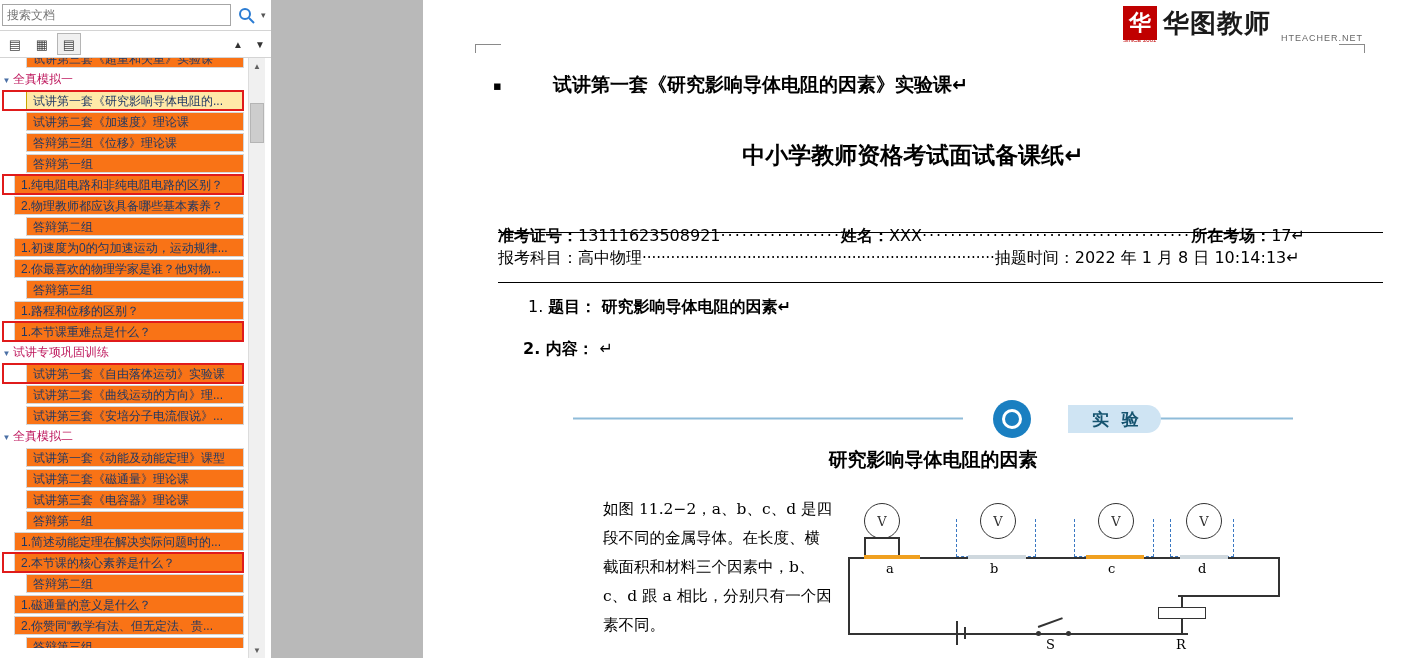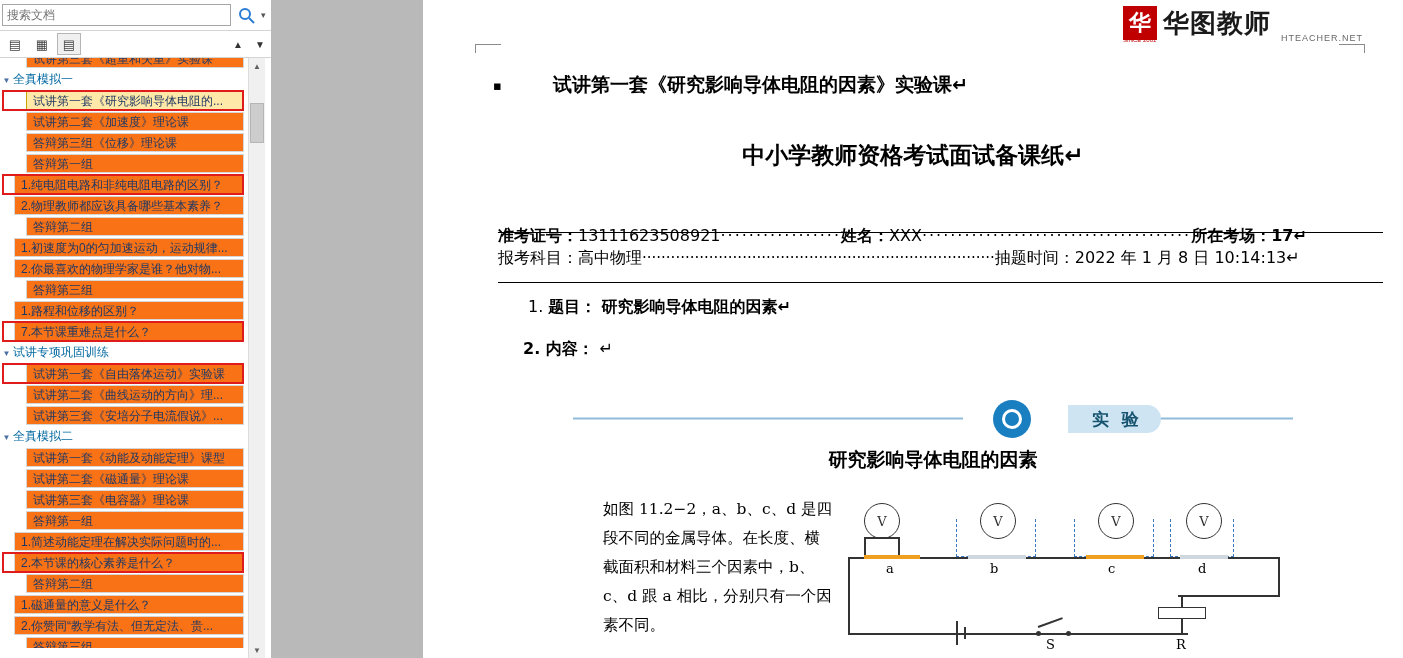--- a/index.html
+++ b/index.html
@@ -53,21 +53,21 @@
   .row{
     position:relative;height:21px;line-height:21px;
     font-size:12px;color:#1f3864;white-space:nowrap;overflow:hidden;
     box-sizing:border-box;
   }
   .row .txt{
     display:block;height:19px;line-height:19px;margin:1px 4px 0 0;
     border:1px solid #d6d6d6;background:#f97316;
     padding-left:6px;box-sizing:border-box;overflow:hidden;text-overflow:ellipsis;
   }
-  .row.group .txt{border:none;background:transparent;color:#0369a1;padding-left:0;}
+  .row.group .txt{border:none;background:transparent;color:#be185d;padding-left:0;}
   .row.group{color:#1f3864;}
   .tri{display:inline-block;width:13px;text-align:center;color:#4a6fa5;font-size:8px;}
   .ind1 .txt{margin-left:14px;}
   .ind2 .txt{margin-left:26px;}
   .row.sel .txt{background:#ffe9a8;border:1px solid #c8a500;color:#1f3864;}
   .redbox{
     position:absolute;left:2px;right:4px;top:0;height:21px;
     border:2px solid #e01b1b;box-sizing:border-box;pointer-events:none;
   }
   .row.hl .redbox{display:block;}
@@ -205,21 +205,21 @@
         <div class="row ind1">
           <span class="txt">2.你最喜欢的物理学家是谁？他对物...</span>
         </div>
         <div class="row ind2">
           <span class="txt">答辩第三组</span>
         </div>
         <div class="row ind1">
           <span class="txt">1.路程和位移的区别？</span>
         </div>
         <div class="row ind1 hl">
-          <span class="txt">7.本节课重难点是什么？</span>
+          <span class="txt">1.本节课重难点是什么？</span>
           <div class="redbox"></div>
         </div>
         <div class="row ind0 group"><span class="tri">▼</span><span class="txt" style="display: inline-block; vertical-align: top;">试讲专项巩固训练</span></div>
         <div class="row ind2 hl">
           <span class="txt">试讲第一套《自由落体运动》实验课</span>
           <div class="redbox"></div>
         </div>
         <div class="row ind2">
           <span class="txt">试讲第二套《曲线运动的方向》理...</span>
         </div>
@@ -288,21 +288,21 @@
   <div id="title-2" class="dtxt">中小学教师资格考试面试备课纸↵</div>
 
   <div id="row-a" class="dtxt">
     <span>准考证号：</span>
     <span style="font-weight:normal;">13111623508921</span>
     <span class="dots">·················</span>
     <span>姓名：</span>
     <span style="font-weight:normal;">XXX</span>
     <span class="dots">······································</span>
     <span>所在考场：</span>
-    <span style="font-weight:bold;">17↵</span>
+    <span style="font-weight:normal;">17↵</span>
   </div>
   <div id="hr1"></div>
 
   <div id="row-b" class="dtxt">
     <span>报考科目：</span>
     <span>高中物理</span>
     <span class="dots" style="font-size:15px;">··········································································</span>
     <span>抽题时间：</span>
     <span>2022 年 1 月 8 日 10:14:13↵</span>
   </div>

